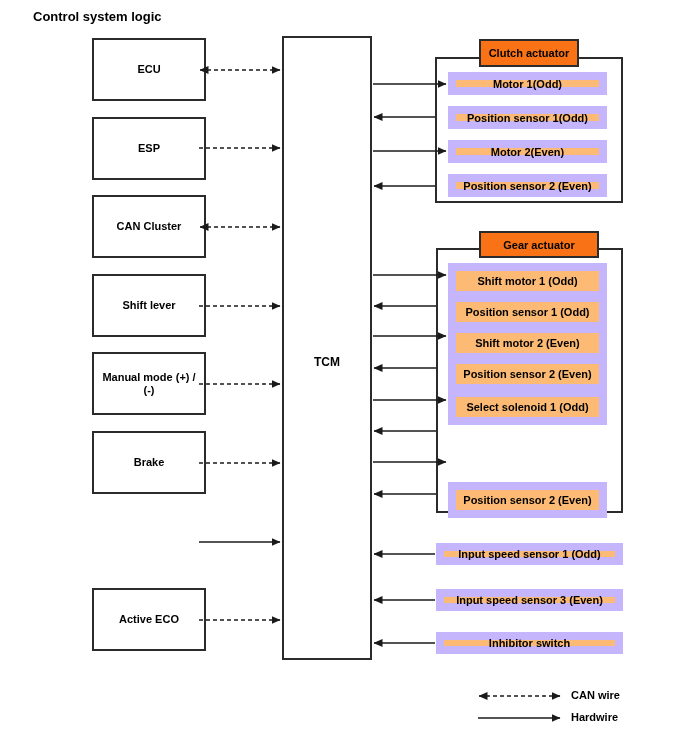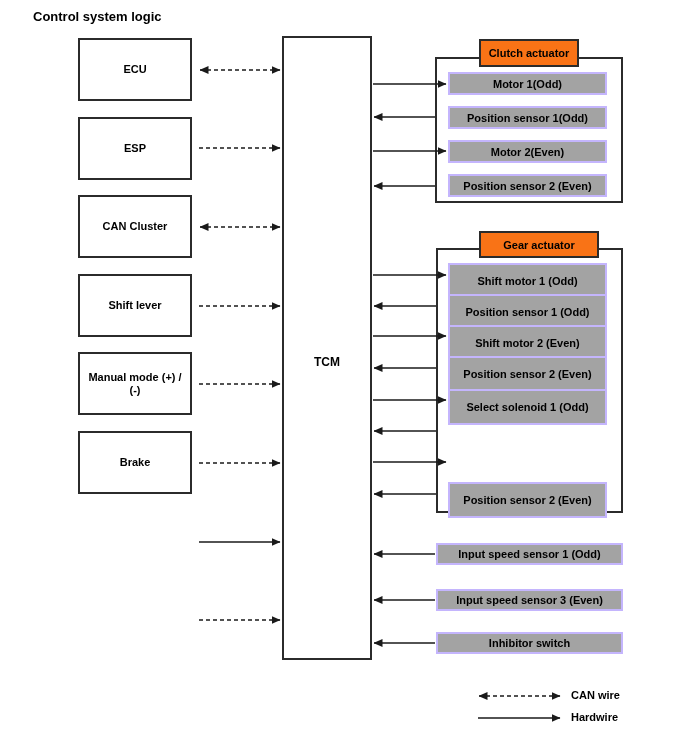--- a/index.html
+++ b/index.html
@@ -9,46 +9,47 @@
     color:#000;overflow:hidden;
   }
   .title{
     position:absolute;left:33px;top:9px;font-size:13px;font-weight:bold;
   }
   .box{
     position:absolute;box-sizing:border-box;border:2px solid #2b2b2b;background:#fff;
     display:flex;align-items:center;justify-content:center;text-align:center;
     font-weight:bold;font-size:11px;line-height:1.1;padding:0 2px;
   }
-  .lbox{left:78px;width:114px;height:63px;}
+  .lbox{left:92px;width:114px;height:63px;}
   .tcm{left:282px;top:36px;width:90px;height:624px;font-size:12px;padding-top:30px;box-sizing:border-box;}
   .group{position:absolute;box-sizing:border-box;border:2px solid #2b2b2b;background:#fff;}
   .gtitle{position:absolute;box-sizing:border-box;border:2px solid #2b2b2b;background:#f97316;
     display:flex;align-items:center;justify-content:center;font-weight:bold;font-size:11px;z-index:3;}
-  .ibox{position:absolute;box-sizing:border-box;border:2px solid #c4b5fd;background:#a3a3a3;
+  .ibox{position:absolute;box-sizing:border-box;border:8px solid #c4b5fd;background:#fdba74;
     display:flex;align-items:center;justify-content:center;font-weight:bold;font-size:11px;z-index:2;}
   .cl{left:448px;width:159px;height:23px;}
   .gl{left:448px;width:159px;height:36px;}
   .sb{left:436px;width:187px;height:22px;}
   svg.wires{position:absolute;left:0;top:0;z-index:1;}
   .legend-label{position:absolute;font-size:11px;font-weight:bold;}
 </style>
 </head>
 <body>
 
 <div class="canvas">
 
   <div class="title">Control system logic</div>
 
   <div class="box lbox" style="top:38px">ECU</div>
   <div class="box lbox" style="top:117px">ESP</div>
   <div class="box lbox" style="top:195px">CAN Cluster</div>
   <div class="box lbox" style="top:274px">Shift lever</div>
   <div class="box lbox" style="top:352px">Manual mode (+) / (-)</div>
   <div class="box lbox" style="top:431px">Brake</div>
+  <div class="box lbox" style="top:588px">Active ECO</div>
 
   <div class="box tcm">TCM</div>
 
   <div class="group" style="left:435px;top:57px;width:188px;height:146px"></div>
   <div class="gtitle" style="left:479px;top:39px;width:100px;height:28px">Clutch actuator</div>
   <div class="ibox cl" style="top:72px">Motor 1(Odd)</div>
   <div class="ibox cl" style="top:106px">Position sensor 1(Odd)</div>
   <div class="ibox cl" style="top:140px">Motor 2(Even)</div>
   <div class="ibox cl" style="top:174px">Position sensor 2 (Even)</div>
 

